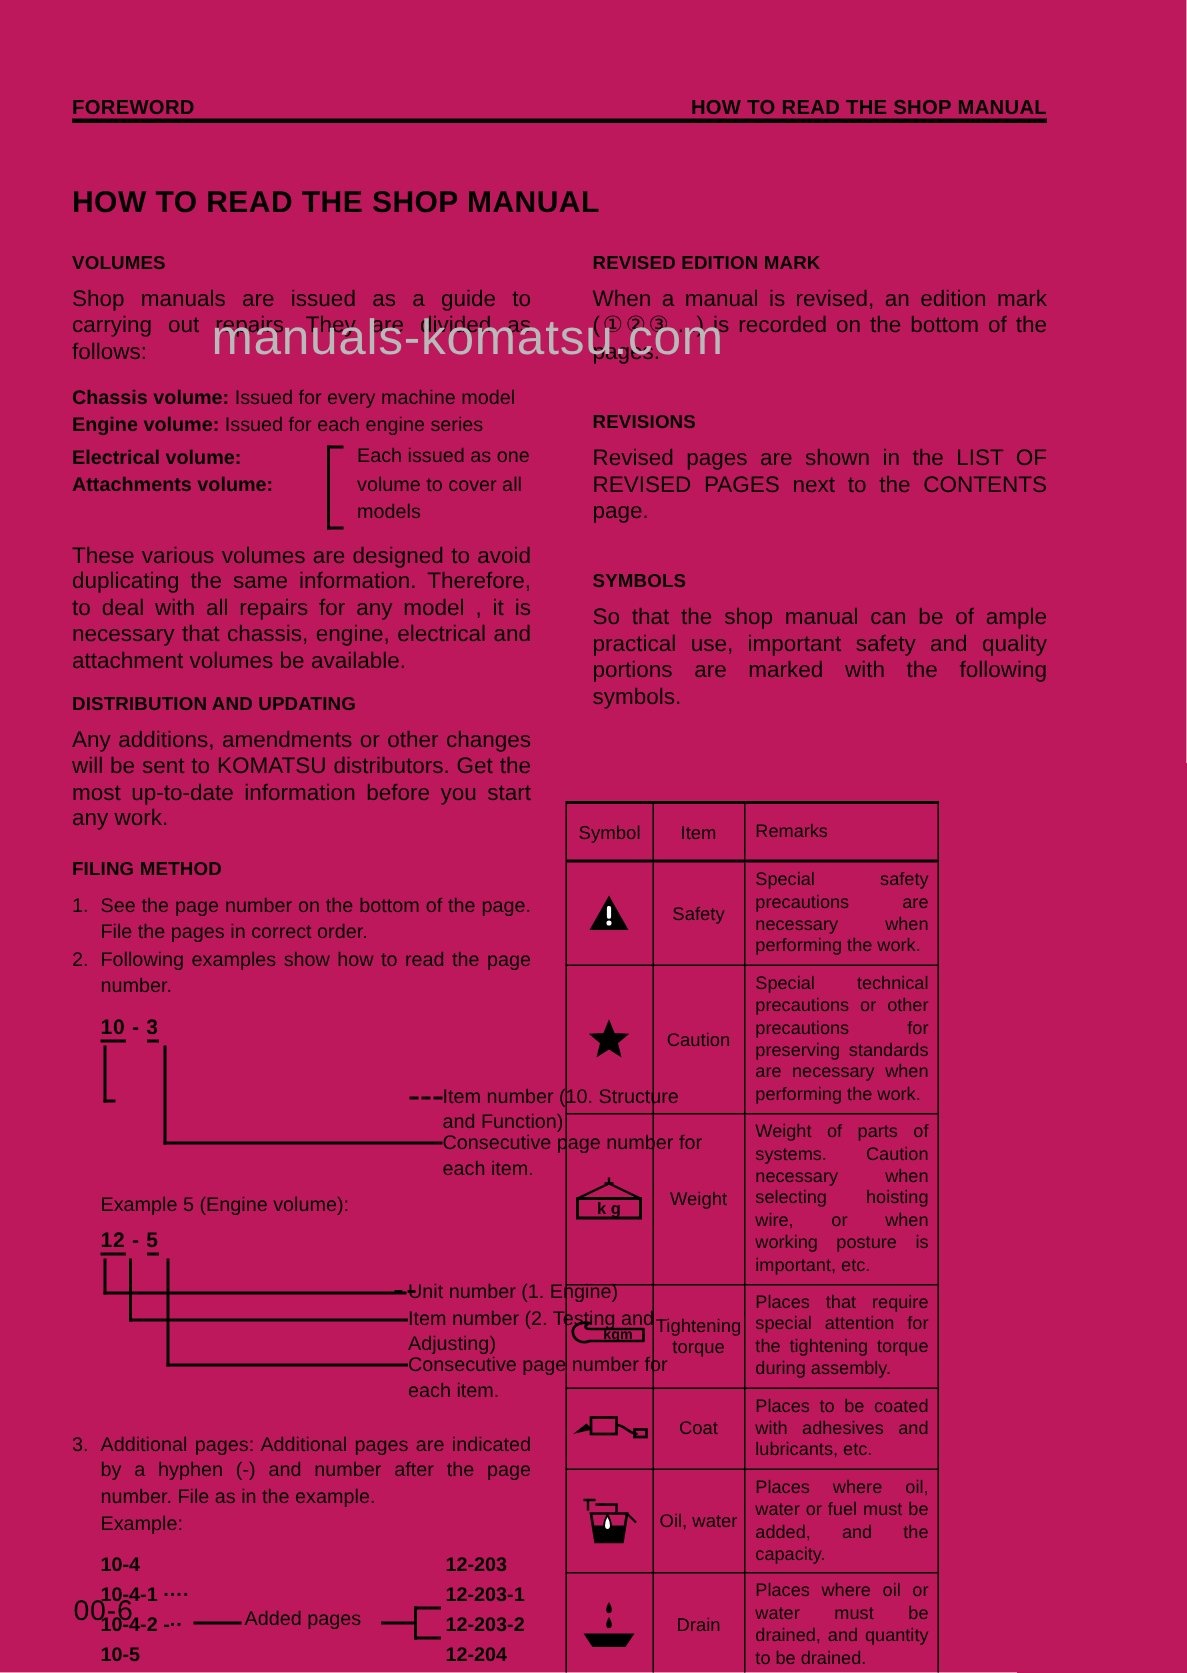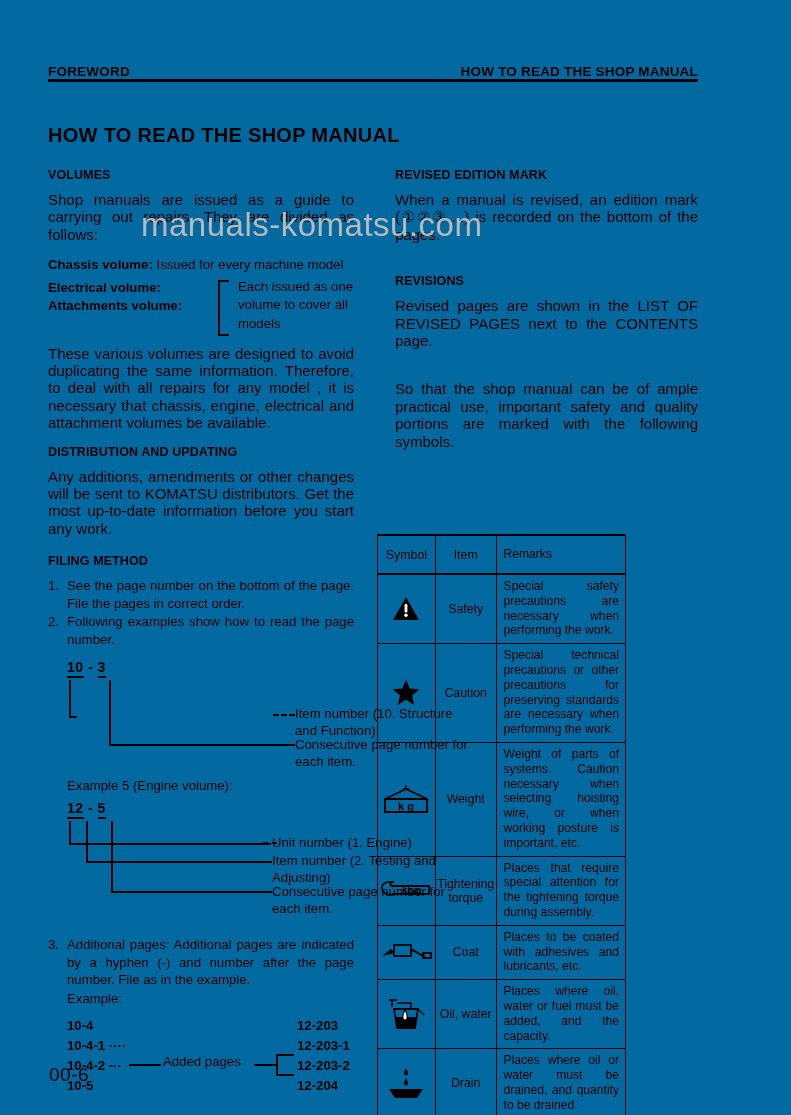--- a/index.html
+++ b/index.html
@@ -13,21 +13,21 @@
     position: relative;
     font-family: "Liberation Sans", sans-serif;
     color: #000;
     overflow: hidden;
   }
 
   
   #page {
     position: absolute;
     inset: 0;
-    background: #0369a1;
+    background: #be185d;
   }
 
   
   #runhead {
     position: absolute;
     left: 48px;
     top: 58px;
     width: 650px;
     height: 24px;
   }
@@ -270,20 +270,21 @@
   </div>
 
   <div id="pagetitle">HOW TO READ THE SHOP MANUAL</div>
 
   <div class="col" id="colL">
 
     <h2 class="sec">VOLUMES</h2>
     <p class="body">Shop manuals are issued as a guide to carrying out repairs.  They are divided as follows:</p>
 
     <p class="volline"><b>Chassis volume:</b><span> Issued for every machine model</span></p>
+    <p class="volline"><b>Engine volume:</b><span> Issued for each engine series</span></p>
 
     <div class="bracketblock">
       <div class="labels">
         <div>Electrical volume:</div>
         <div>Attachments volume:</div>
       </div>
       <div class="brace"></div>
       <div class="rhs">
         <div>Each issued as one</div>
         <div>volume to cover all</div>
@@ -385,20 +386,21 @@
     <h2 class="sec">REVISED EDITION MARK</h2>
     <p class="body">When a manual is revised, an edition mark (①②③....) is recorded on the bottom of the pages.</p>
 
     <div class="gap-lg"></div>
 
     <h2 class="sec">REVISIONS</h2>
     <p class="body">Revised pages are shown in the LIST OF REVISED PAGES next to the CONTENTS page.</p>
 
     <div class="gap-lg"></div>
 
+    <h2 class="sec">SYMBOLS</h2>
     <p class="body last">So that the shop manual can be of ample practical use, important safety and quality portions are marked with the following symbols.</p>
   </div>
 
   <table id="symtable">
     <thead>
       <tr>
         <th class="c-sym">Symbol</th>
         <th class="c-item">Item</th>
         <th class="c-rem">Remarks</th>
       </tr>

